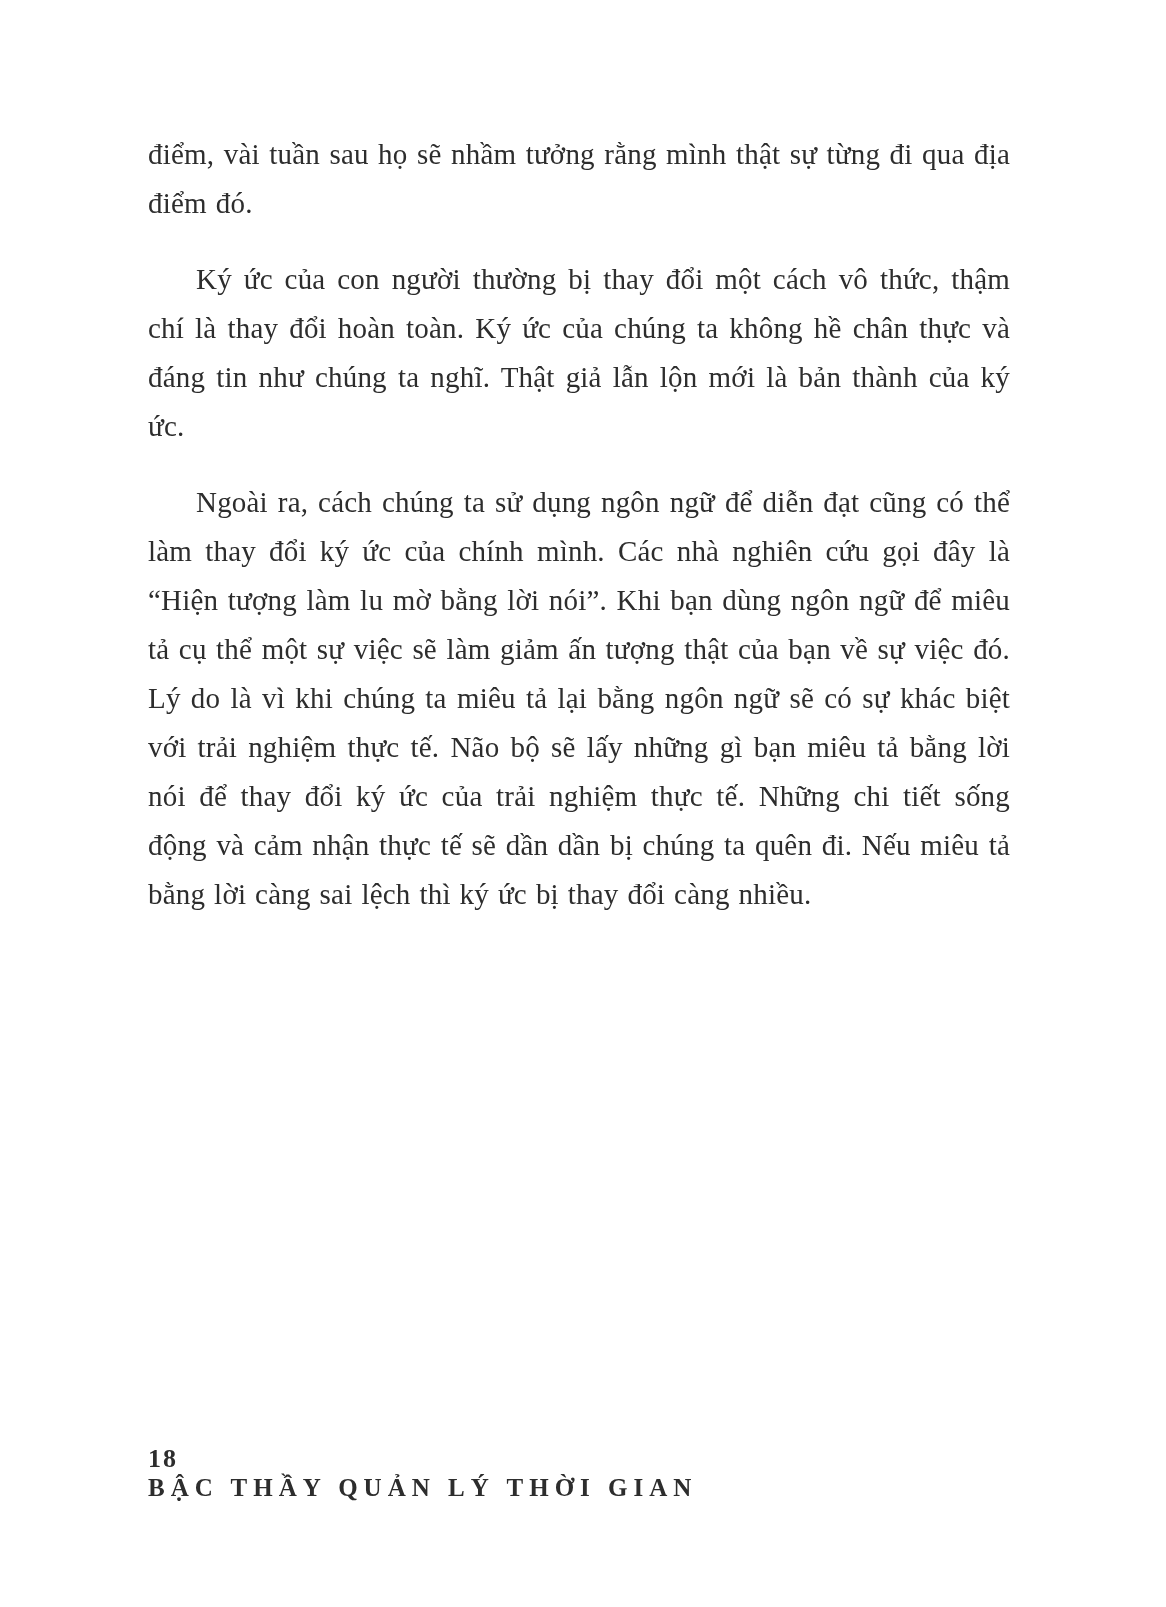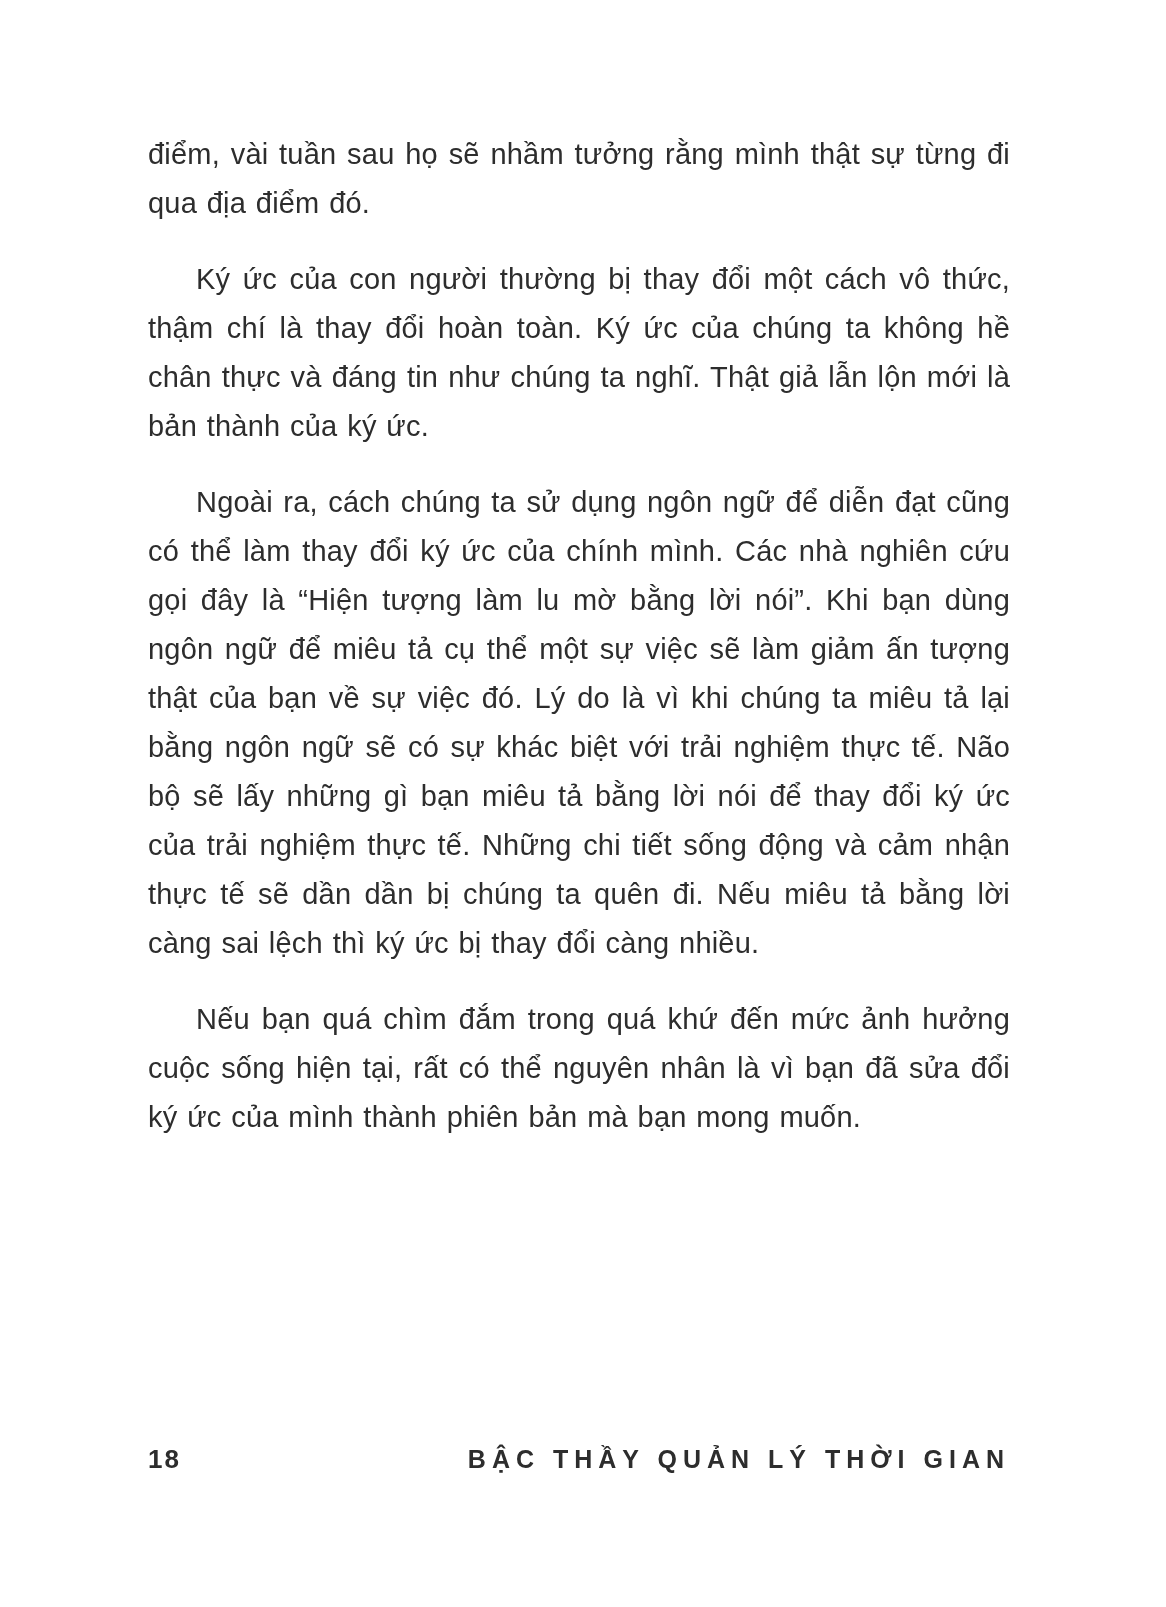--- a/index.html
+++ b/index.html
@@ -5,21 +5,21 @@
   html, body {
     margin: 0;
     padding: 0;
     background: #ffffff;
   }
   .page {
     position: relative;
     width: 1166px;
     height: 1607px;
     background: #ffffff;
-    font-family: Liberation Sans, sans-serif;
+    font-family: Liberation Serif, serif;
     color: #2d2d2d;
     overflow: hidden;
   }
   .content {
     position: absolute;
     top: 130px;
     left: 148px;
     width: 862px;
   }
   .para {
@@ -36,46 +36,45 @@
     text-indent: 48px;
   }
   .footer {
     position: absolute;
     left: 148px;
     width: 862px;
     top: 1444px;
     display: flex;
     justify-content: space-between;
     align-items: baseline;
+    flex-direction: column;
   }
   .page-number {
     font-size: 26px;
     font-weight: bold;
     letter-spacing: 2px;
     color: #2d2d2d;
   }
   .running-title {
     font-size: 25px;
     font-weight: bold;
     letter-spacing: 6px;
     color: #2d2d2d;
     white-space: nowrap;
-    margin-left: 28px;
   }
 </style>
 </head>
 <body>
 
 <div class="page">
 
   <div class="content">
     <p class="para">điểm, vài tuần sau họ sẽ nhầm tưởng rằng mình thật sự từng đi qua địa điểm đó.</p>
     <p class="para indent">Ký ức của con người thường bị thay đổi một cách vô thức, thậm chí là thay đổi hoàn toàn. Ký ức của chúng ta không hề chân thực và đáng tin như chúng ta nghĩ. Thật giả lẫn lộn mới là bản thành của ký ức.</p>
     <p class="para indent">Ngoài ra, cách chúng ta sử dụng ngôn ngữ để diễn đạt cũng có thể làm thay đổi ký ức của chính mình. Các nhà nghiên cứu gọi đây là “Hiện tượng làm lu mờ bằng lời nói”. Khi bạn dùng ngôn ngữ để miêu tả cụ thể một sự việc sẽ làm giảm ấn tượng thật của bạn về sự việc đó. Lý do là vì khi chúng ta miêu tả lại bằng ngôn ngữ sẽ có sự khác biệt với trải nghiệm thực tế. Não bộ sẽ lấy những gì bạn miêu tả bằng lời nói để thay đổi ký ức của trải nghiệm thực tế. Những chi tiết sống động và cảm nhận thực tế sẽ dần dần bị chúng ta quên đi. Nếu miêu tả bằng lời càng sai lệch thì ký ức bị thay đổi càng nhiều.</p>
-    <p class="para indent">Nếu bạn quá chìm đắm trong quá khứ đến mức ảnh hưởng cuộc sống hiện tại, rất có thể nguyên nhân là vì bạn đã sửa đổi ký ức của mình thành phiên bản mà bạn mong muốn.</p>
   </div>
 
   <div class="footer">
     <span class="page-number">18</span>
     <span class="running-title">BẬC THẦY QUẢN LÝ THỜI GIAN</span>
   </div>
 
 </div>
 
 </body></html>

